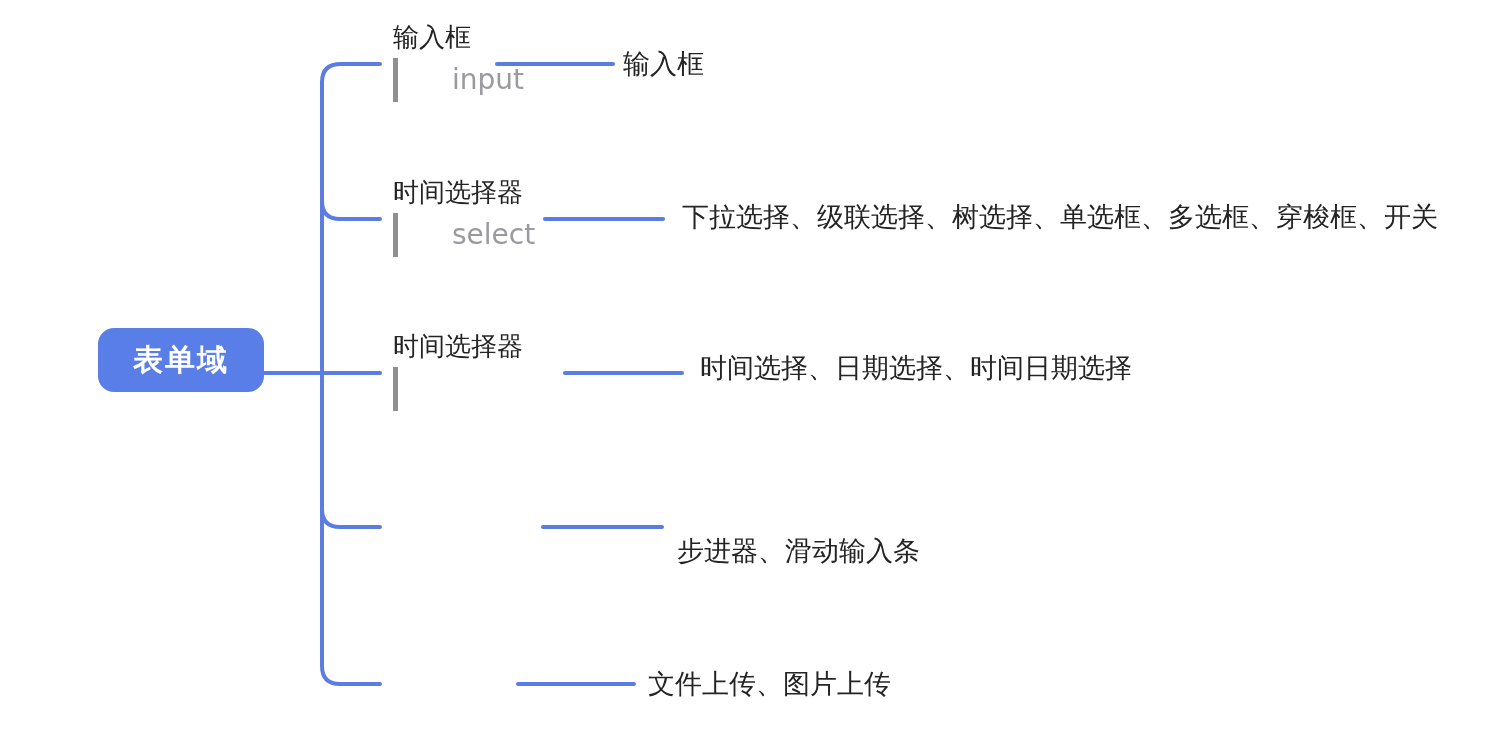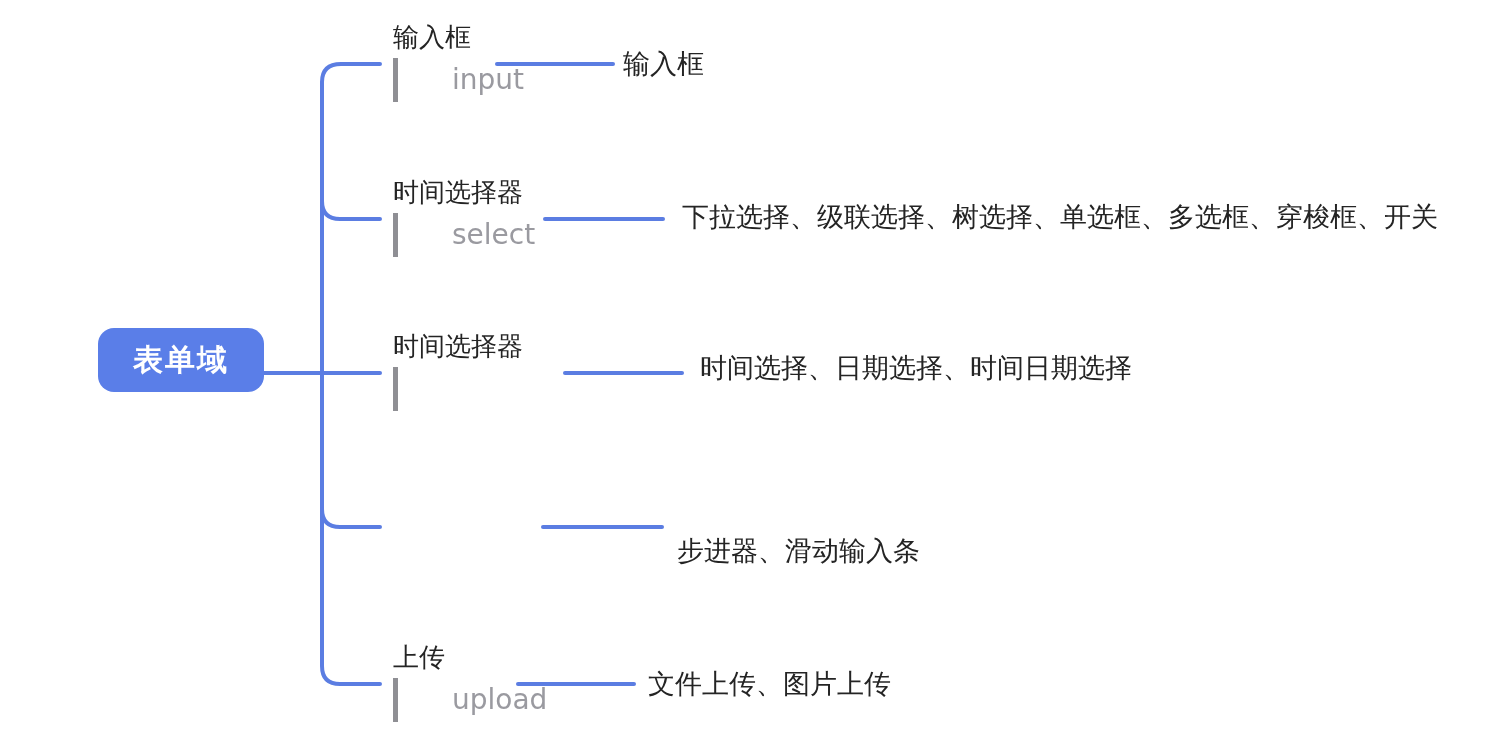--- a/index.html
+++ b/index.html
@@ -138,22 +138,15 @@
   <div class="branch-node branch-2">
     <div class="branch-title">时间选择器</div>
     <div class="branch-code-row">
       <div class="branch-code-bar"></div>
     </div>
   </div>
   <div class="leaf-label leaf-2">时间选择、日期选择、时间日期选择</div>
 
   <div class="leaf-label leaf-3">步进器、滑动输入条</div>
 
-  <div class="branch-node branch-4">
-    <div class="branch-title">上传</div>
-    <div class="branch-code-row">
-      <div class="branch-code-bar"></div>
-      <div class="branch-code">upload</div>
-    </div>
-  </div>
   <div class="leaf-label leaf-4">文件上传、图片上传</div>
 
 </div>
 
 </body></html>

